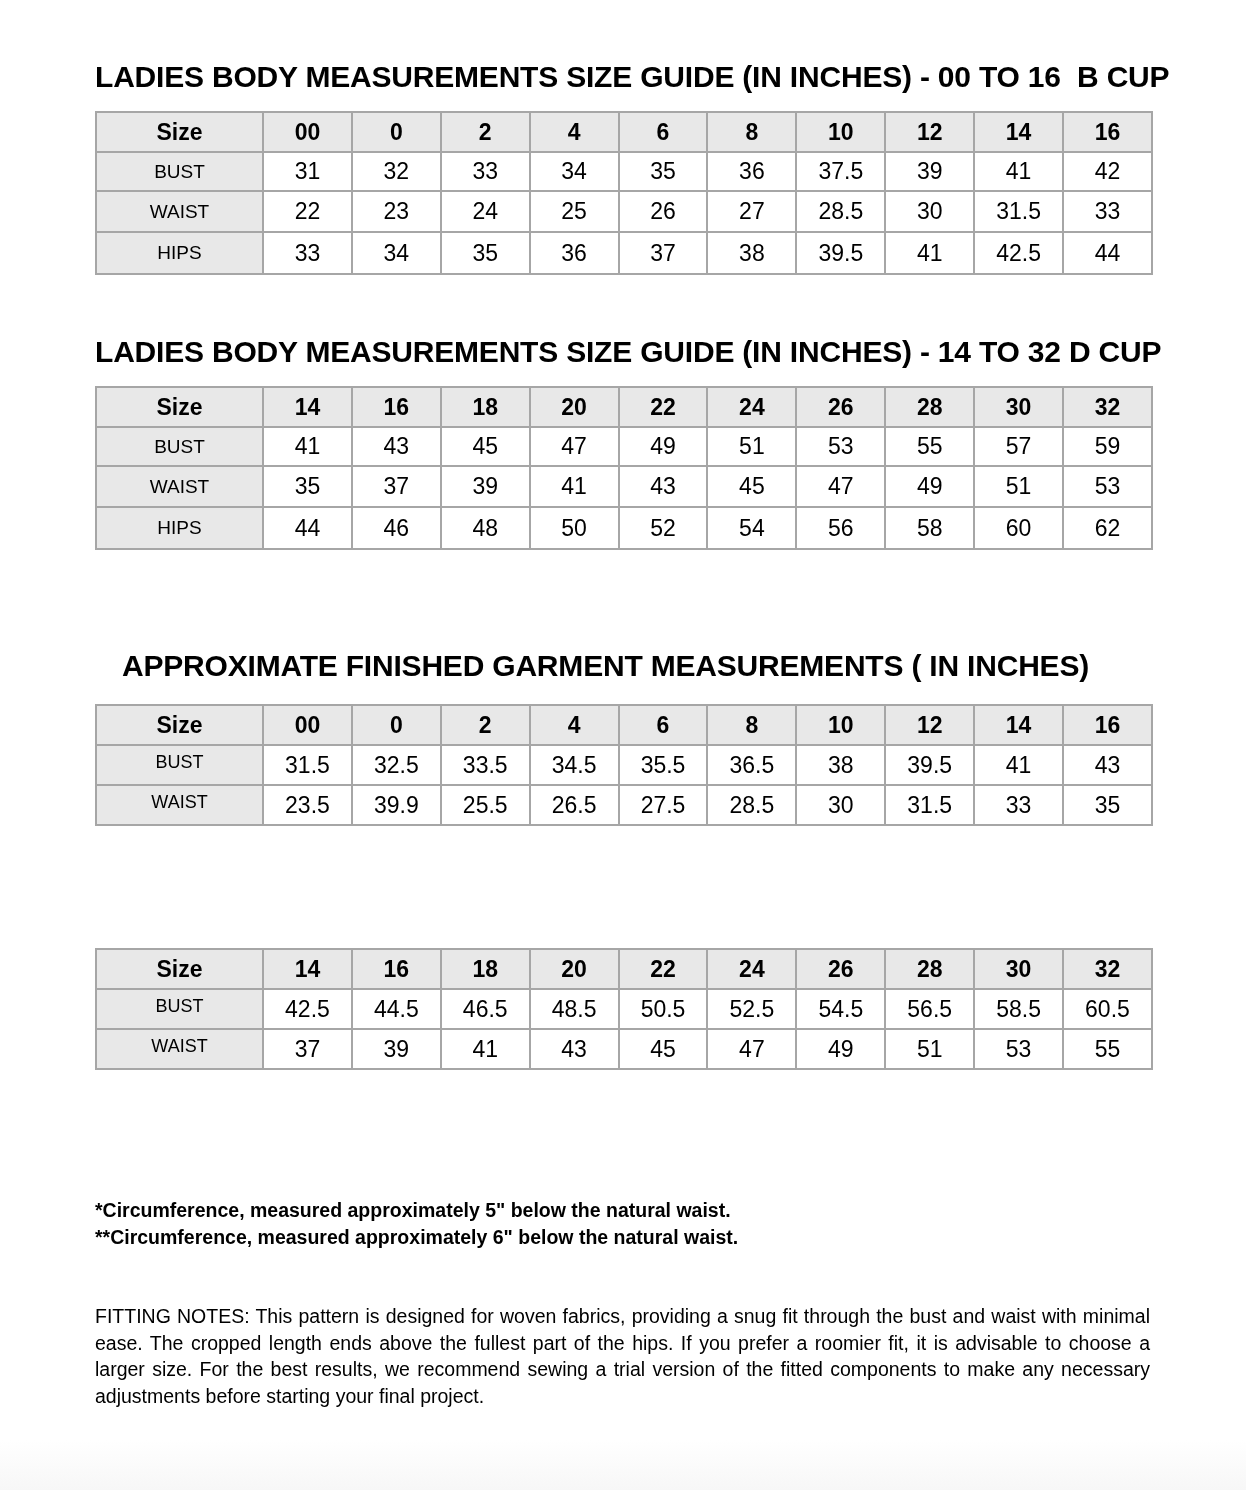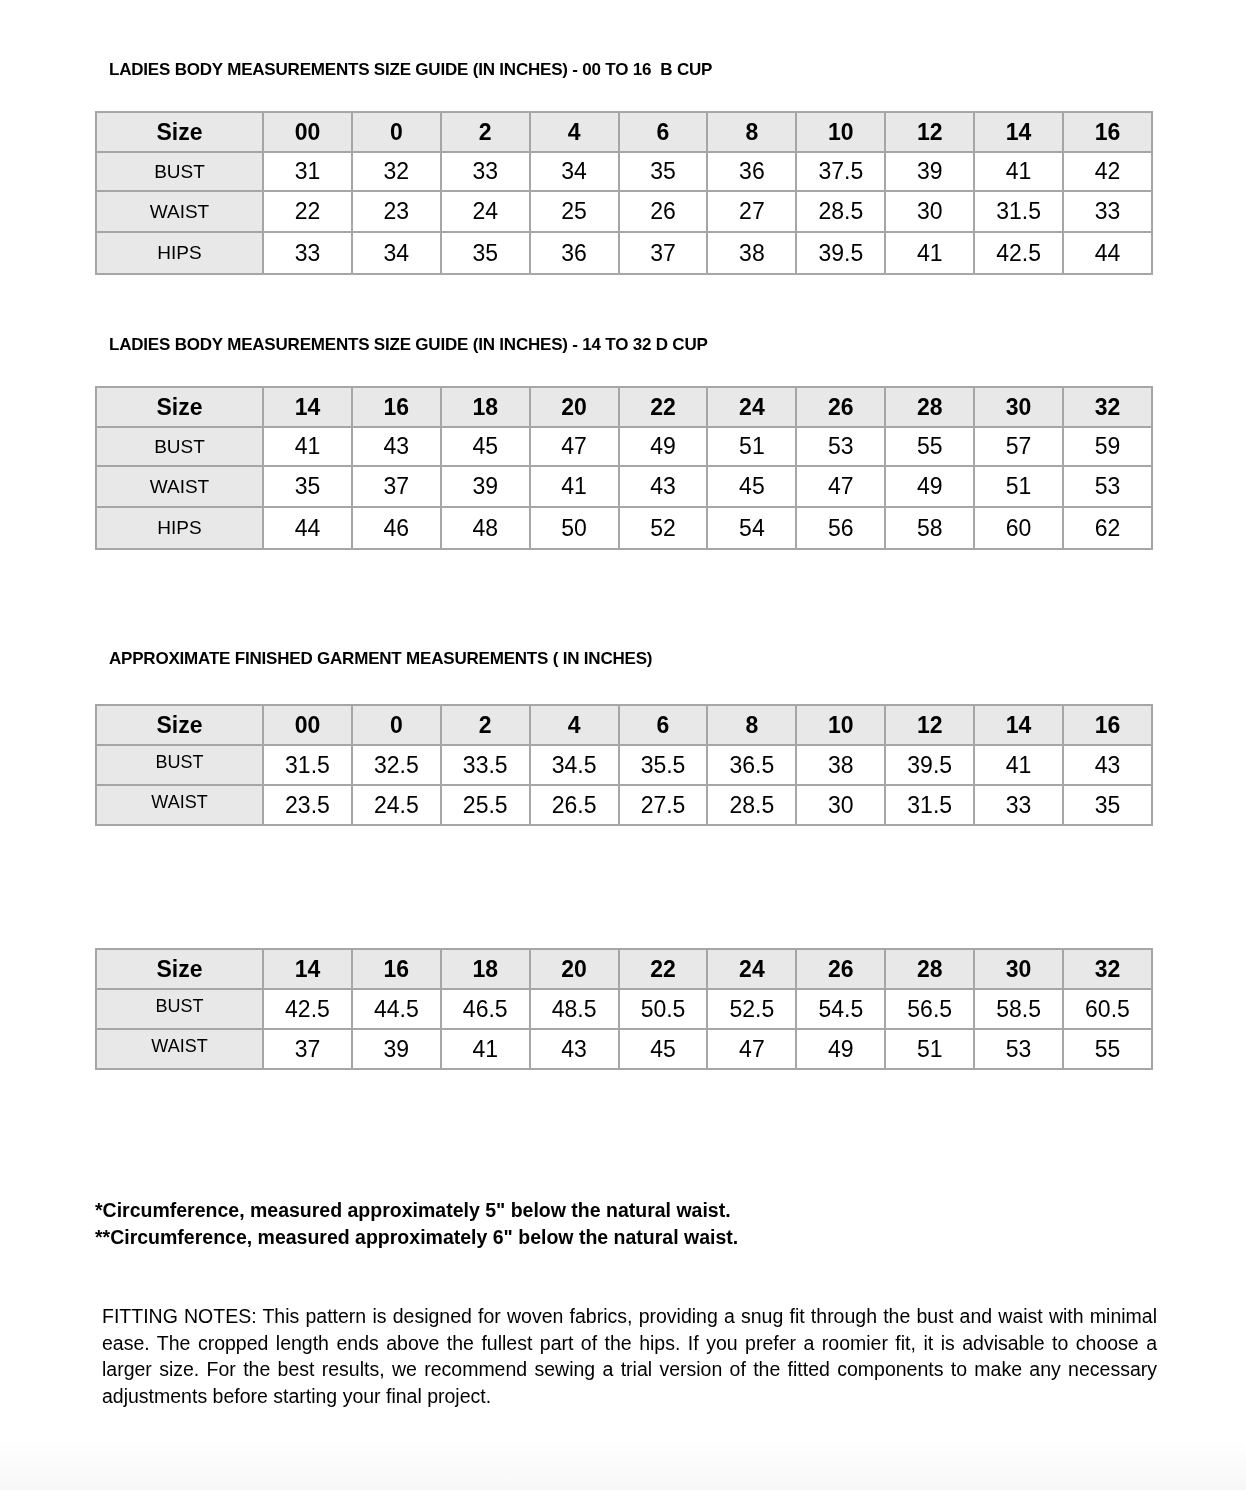--- a/index.html
+++ b/index.html
@@ -10,23 +10,23 @@
       width: 1246px;
       height: 1490px;
       background: linear-gradient(to bottom, #ffffff 0px, #ffffff 1440px, #f7f7f7 1490px);
       font-family: "Liberation Sans", sans-serif;
       color: #000;
       position: relative;
       overflow: hidden;
     }
     .section-title {
       position: absolute;
-      left: 109px;
+      left: 95px;
       margin: 0;
-      font-size: 17px;
+      font-size: 30px;
       font-weight: bold;
       letter-spacing: -0.2px;
       white-space: pre;
       font-family: "Liberation Sans", sans-serif;
     }
     table.size-table {
       position: absolute;
       left: 95px;
       width: 1056px;
       border-collapse: collapse;
@@ -67,21 +67,21 @@
       position: absolute;
       left: 95px;
       font-size: 19.5px;
       margin: 0;
       font-family: "Liberation Sans", sans-serif;
       white-space: pre;
       font-weight: bold;
     }
     .fitting-notes {
       position: absolute;
-      left: 102px;
+      left: 95px;
       top: 1303px;
       width: 1055px;
       margin: 0;
       font-size: 19.5px;
       line-height: 26.5px;
       text-align: justify;
       font-family: "Liberation Sans", sans-serif;
     }
   </style>
 </head>
@@ -226,21 +226,21 @@
       <td class="val">52</td>
       <td class="val">54</td>
       <td class="val">56</td>
       <td class="val">58</td>
       <td class="val">60</td>
       <td class="val">62</td>
     </tr>
   </tbody>
 </table>
 
-<h2 class="section-title" style="top:649px;">APPROXIMATE FINISHED GARMENT MEASUREMENTS ( IN INCHES)</h2>
+<h2 class="section-title" style="top:649px;margin-left:27px;">APPROXIMATE FINISHED GARMENT MEASUREMENTS ( IN INCHES)</h2>
 <table class="size-table garment-table" style="top:704px;">
   <colgroup>
       <col class="c-label">
       <col class="c-val">
       <col class="c-val">
       <col class="c-val">
       <col class="c-val">
       <col class="c-val">
       <col class="c-val">
       <col class="c-val">
@@ -273,21 +273,21 @@
       <td class="val">35.5</td>
       <td class="val">36.5</td>
       <td class="val">38</td>
       <td class="val">39.5</td>
       <td class="val">41</td>
       <td class="val">43</td>
     </tr>
     <tr class="r-row">
       <td class="label"><span>WAIST</span></td>
       <td class="val">23.5</td>
-      <td class="val">24.5</td>
+      <td class="val">39.9</td>
       <td class="val">25.5</td>
       <td class="val">26.5</td>
       <td class="val">27.5</td>
       <td class="val">28.5</td>
       <td class="val">30</td>
       <td class="val">31.5</td>
       <td class="val">33</td>
       <td class="val">35</td>
     </tr>
   </tbody>

